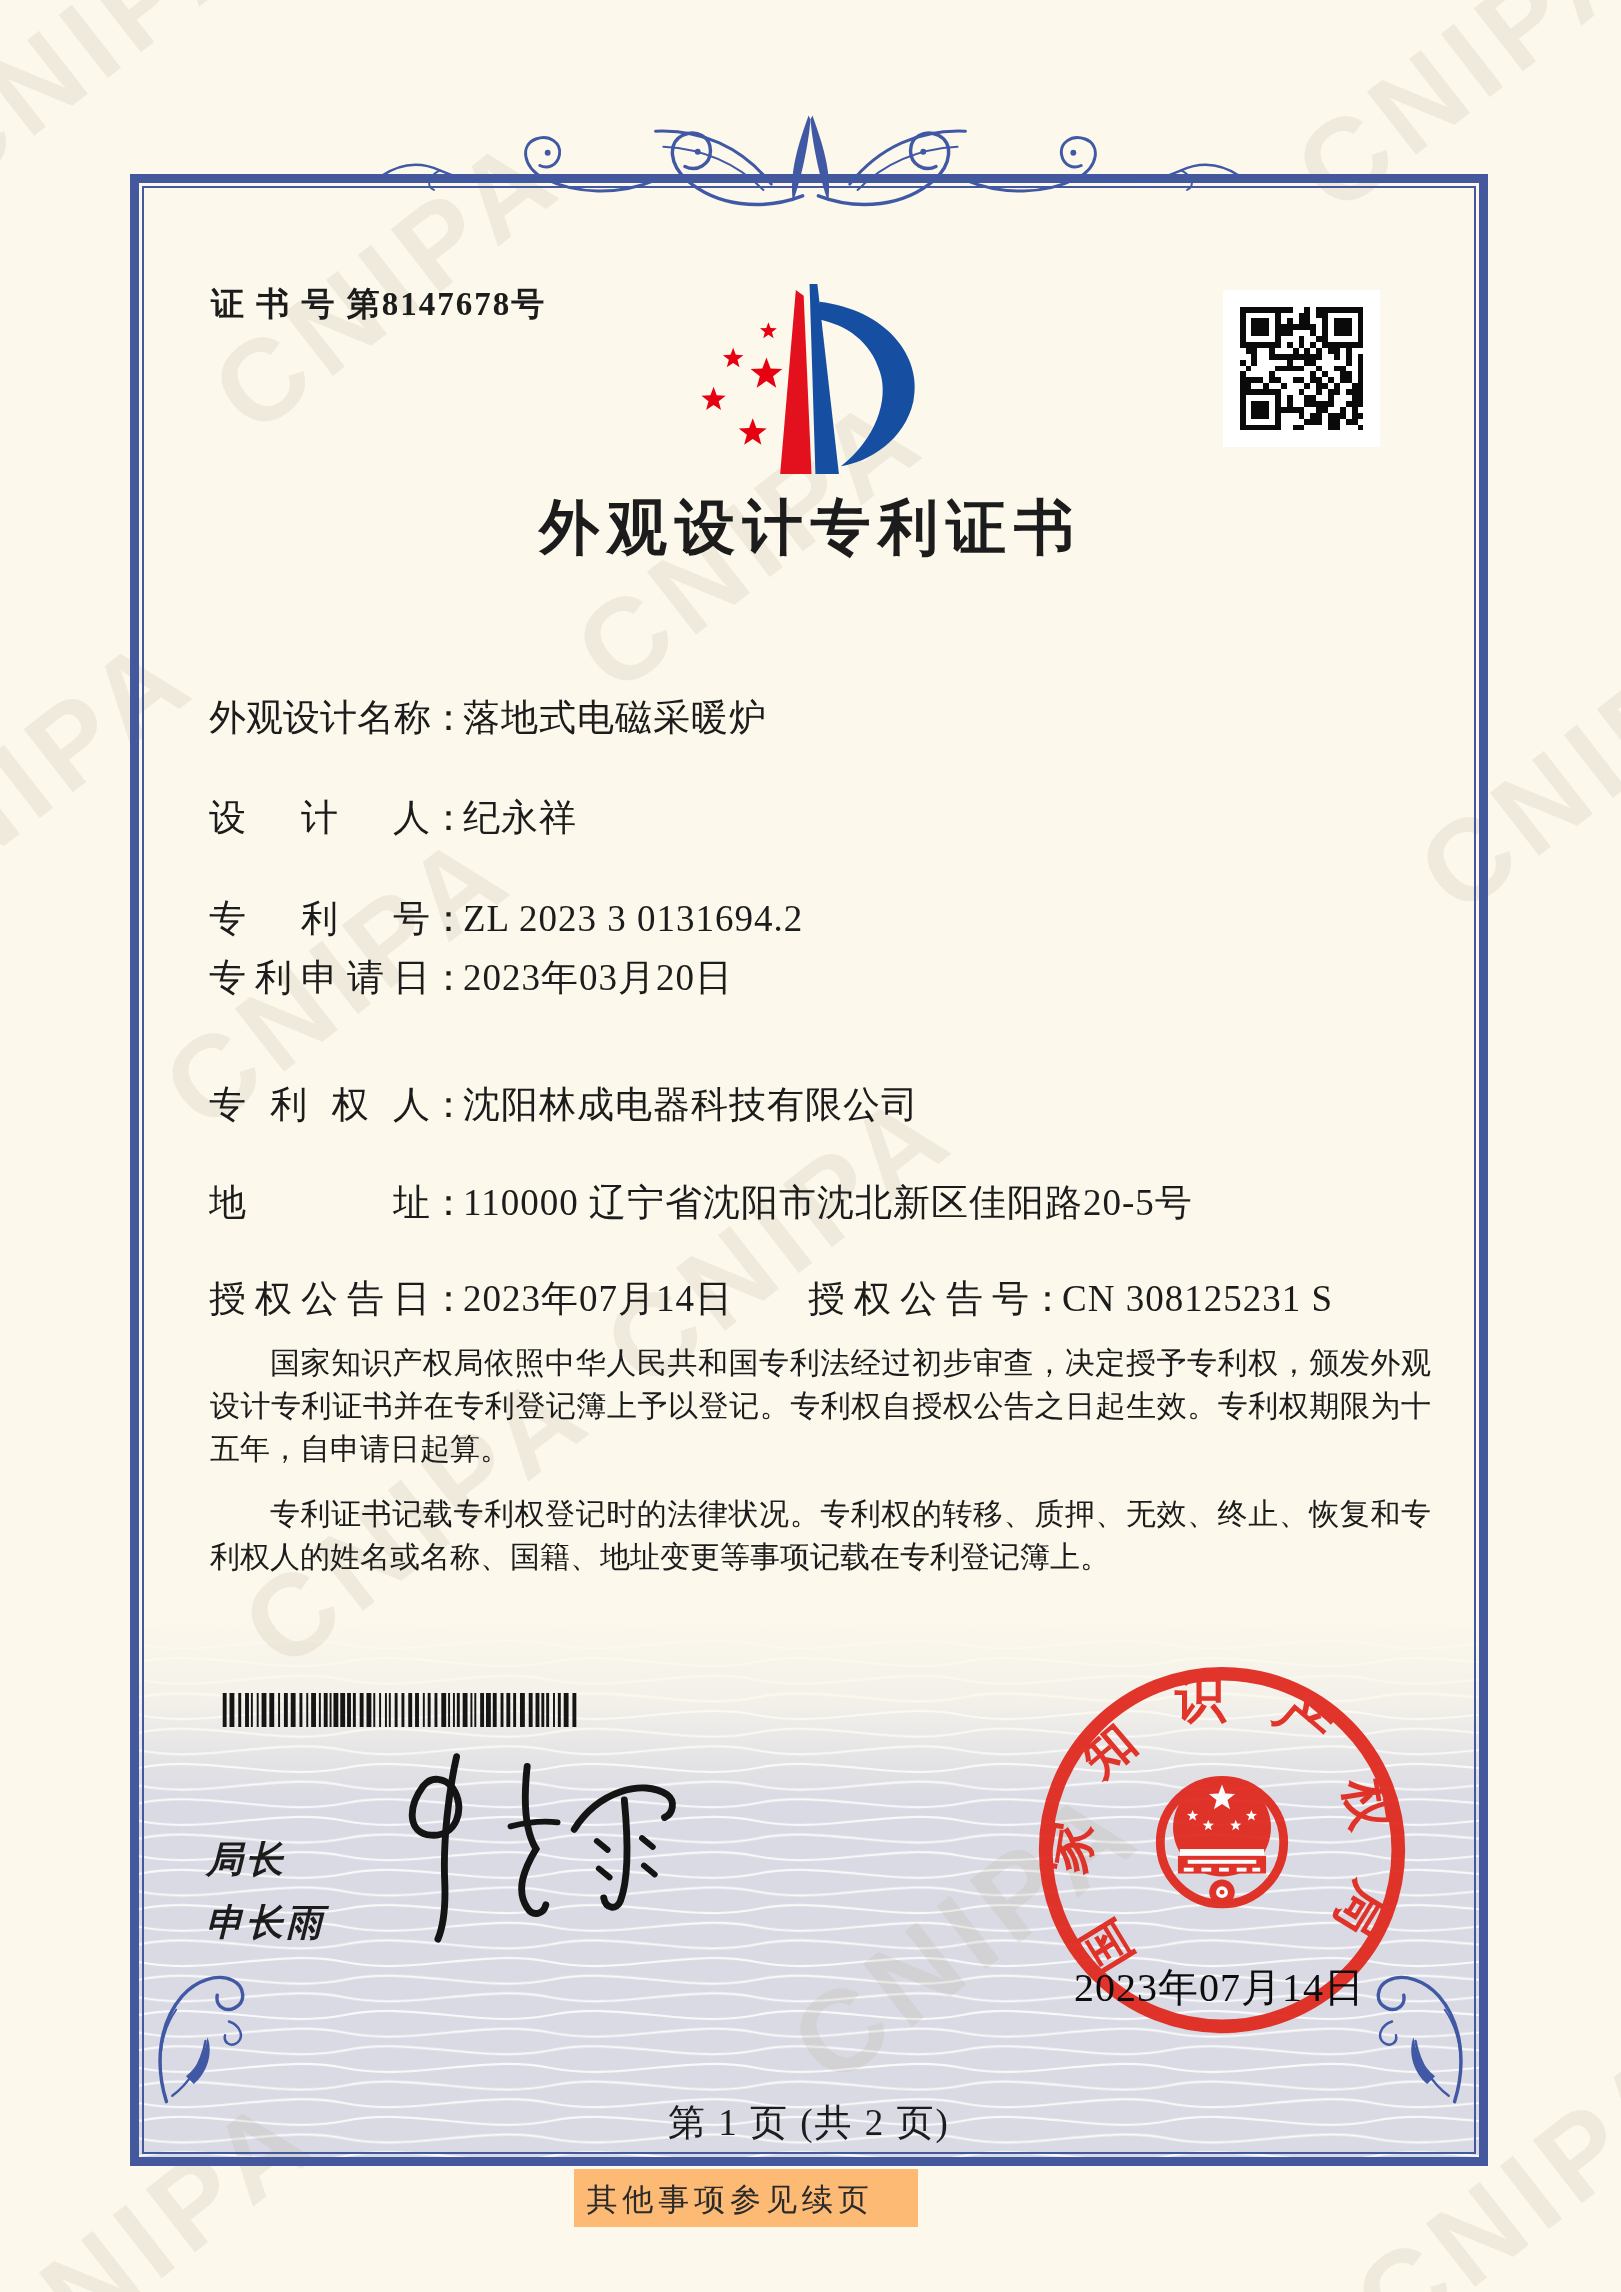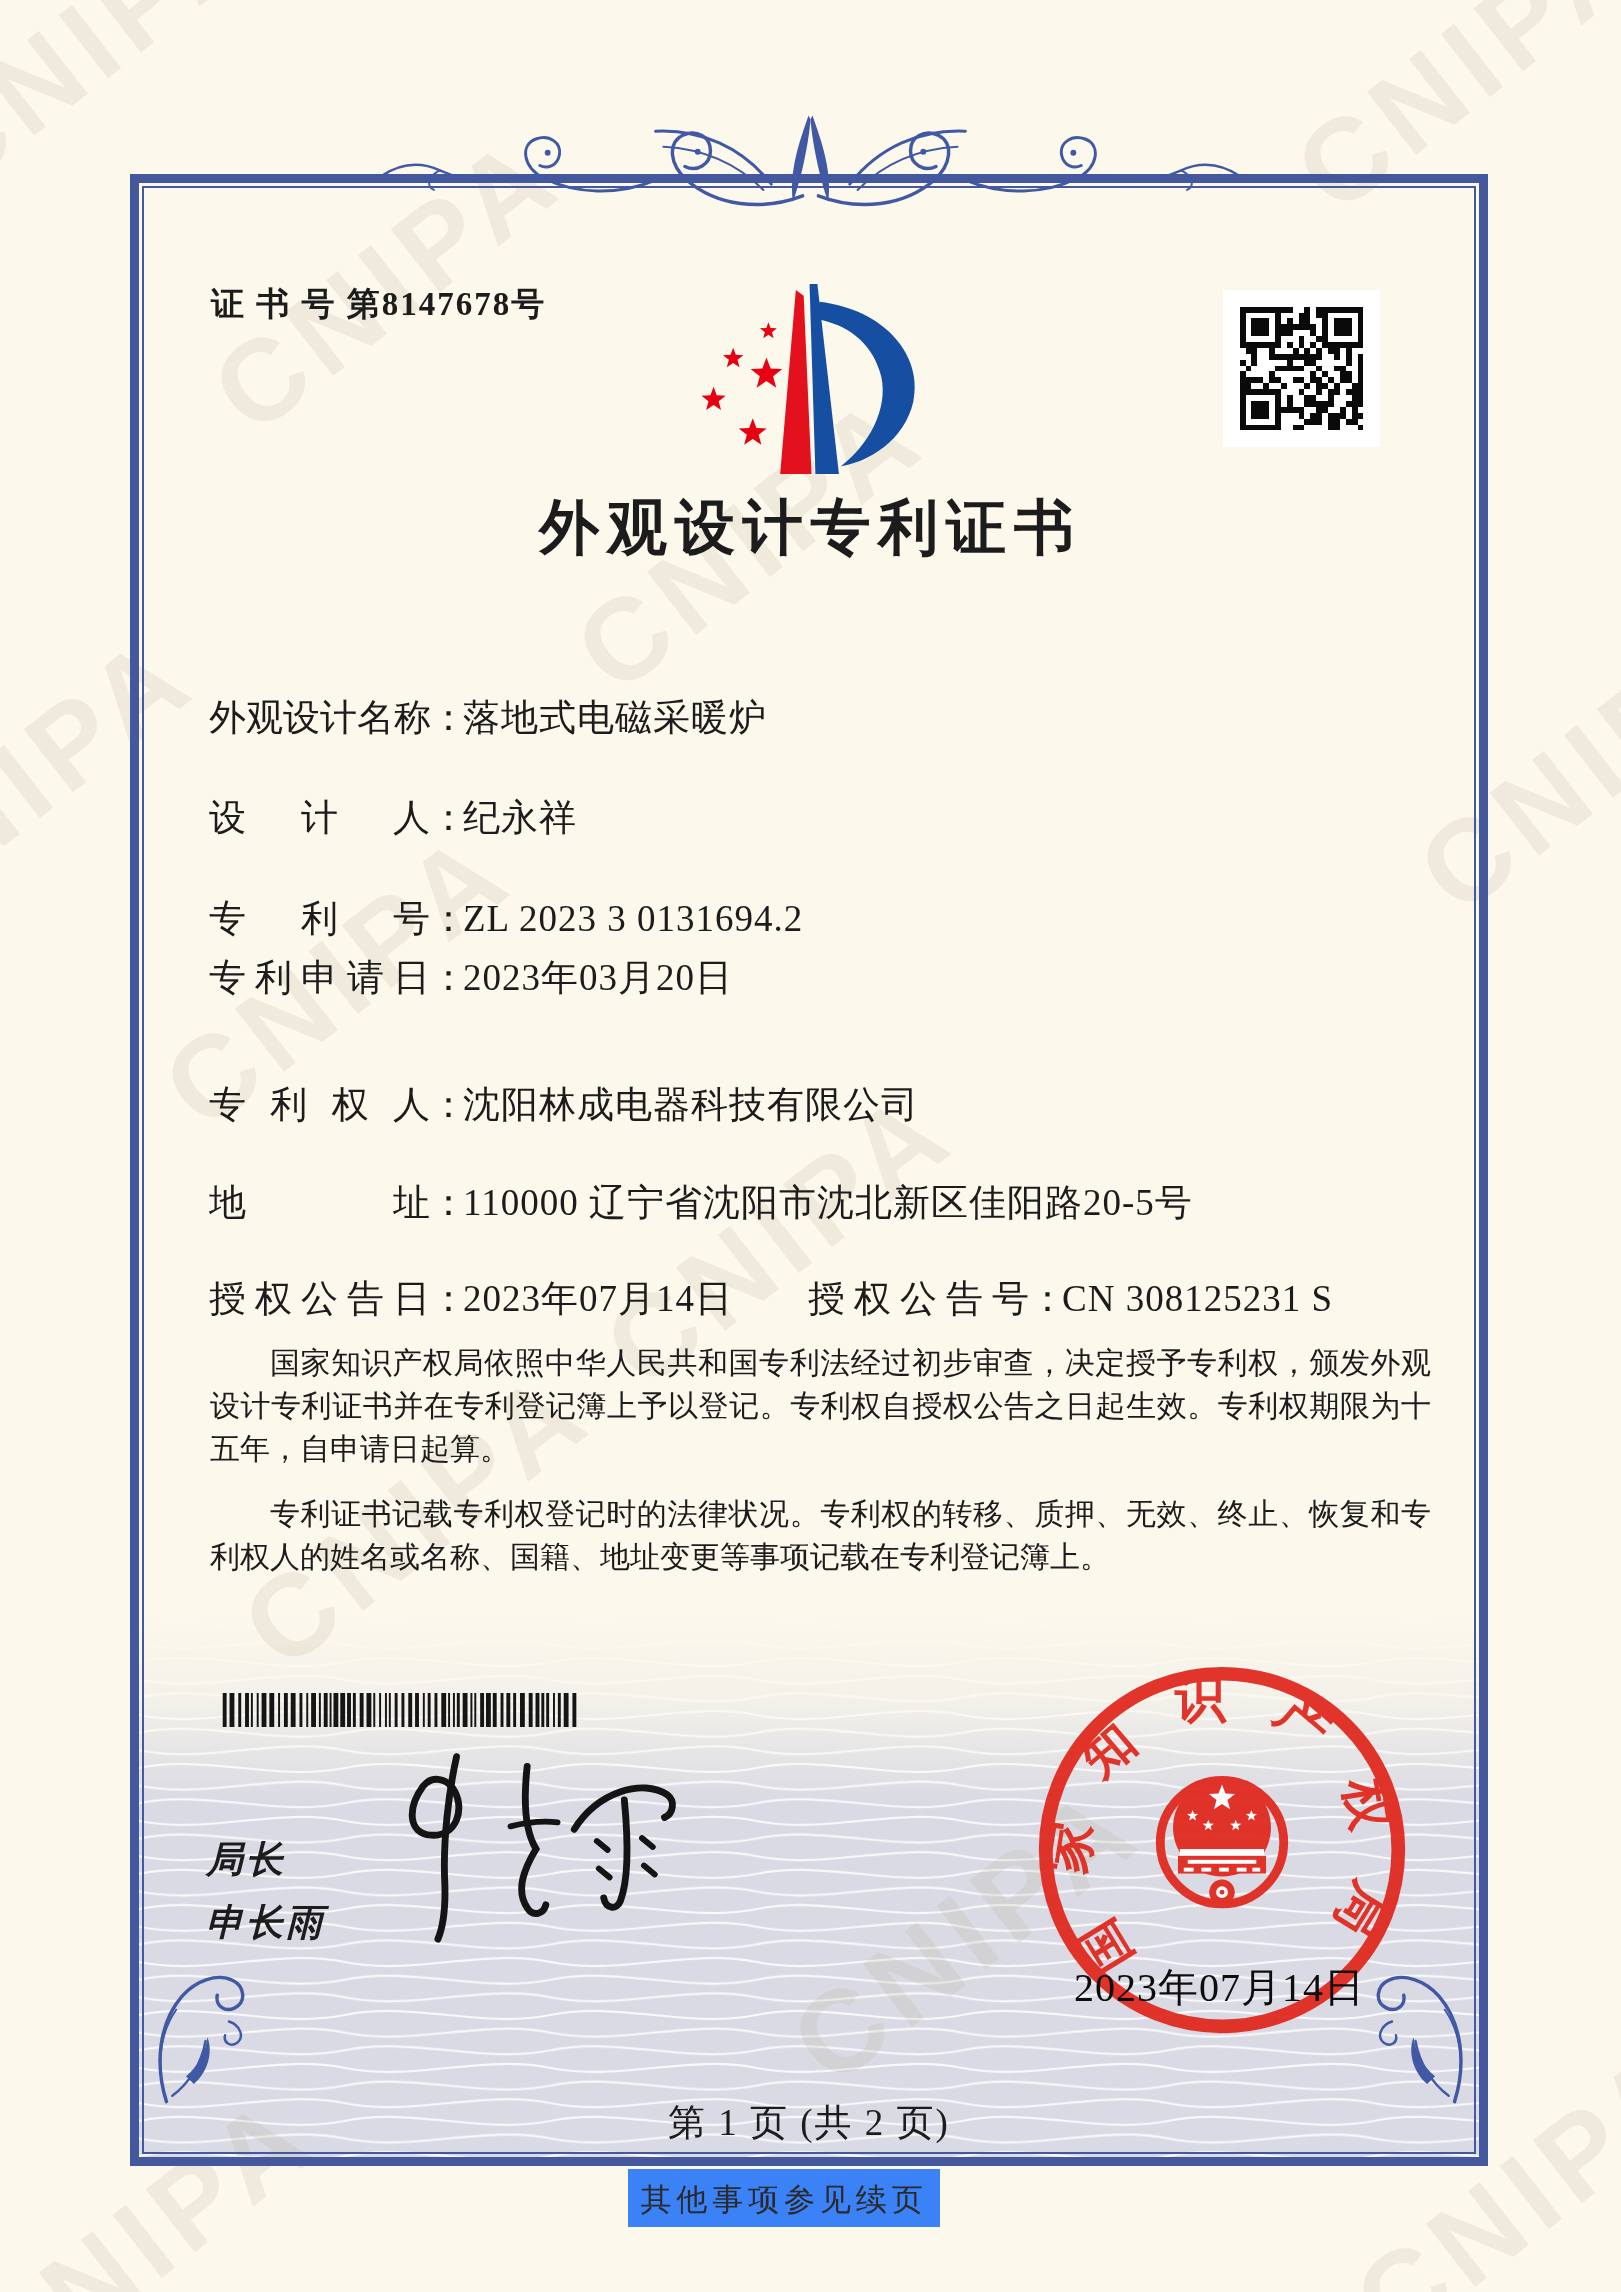--- a/index.html
+++ b/index.html
@@ -50,22 +50,22 @@
       font-family:"Liberation Sans","DejaVu Sans",sans-serif;font-weight:bold;font-size:37px;}
   .officer div{height:63px;letter-spacing:2.9px;font-style:italic;}
   .signature{position:absolute;left:380px;top:1733px;z-index:6;}
   
   .seal{position:absolute;left:1031px;top:1661px;z-index:6;}
   .seal-date{position:absolute;left:1047px;top:1960px;width:345px;text-align:center;
       font-size:40px;color:#0d0d0d;z-index:7;letter-spacing:1px;}
   
   .page-info{position:absolute;left:130px;width:1358px;top:2098px;text-align:center;
       font-size:37px;z-index:5;letter-spacing:2px;}
-  .cont-strip{position:absolute;left:628px;top:2169px;width:312px;height:58px;
-      background:#3b82f6;z-index:6;}
+  .cont-strip{position:absolute;left:574px;top:2169px;width:344px;height:58px;
+      background:#fdba74;z-index:6;}
   .cont-note{position:absolute;left:0;top:9.8px;width:312px;text-align:center;
       font-size:31px;letter-spacing:4.9px;color:#2a2a2a;}
   svg{display:block;}
 </style>
 </head>
 <body>
 
 <div class="page">
 
   <svg class="waves" width="1343" height="547" viewBox="0 0 1370 558">

